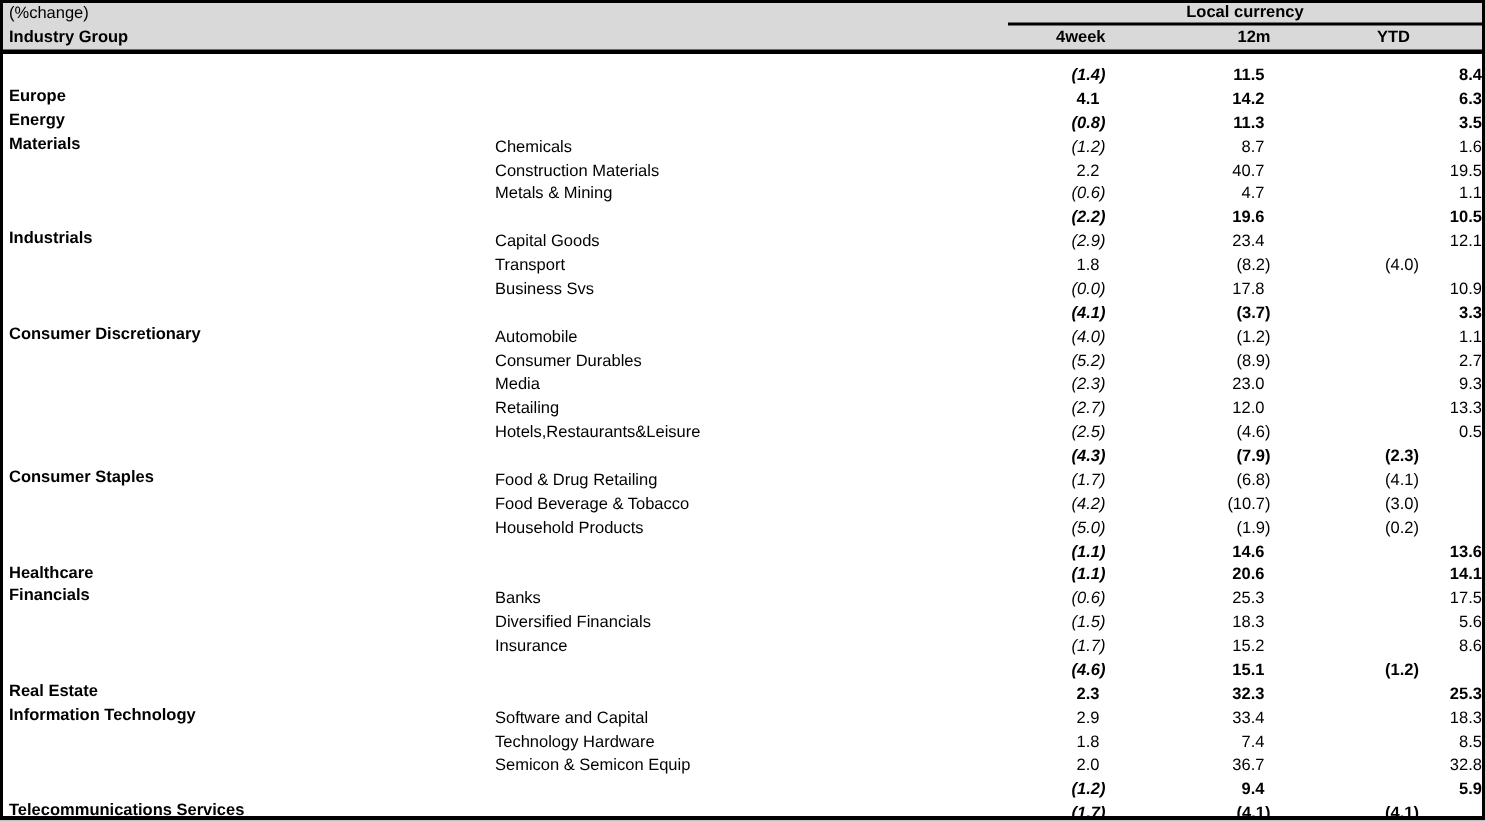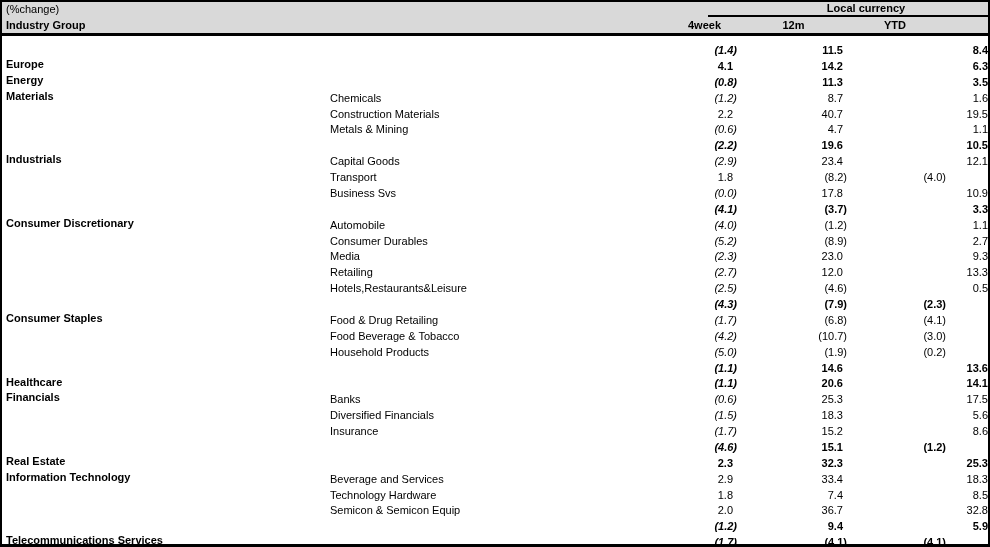--- a/index.html
+++ b/index.html
@@ -20,21 +20,20 @@
   
   .thead {
     background: #d9d9d9;
     border-bottom: 3px solid #000;
   }
   .hrow1 {
     display: grid;
     grid-template-columns: 670px 316px;
     height: 15px;
     align-items: center;
-    gap: 36px;
   }
   .change-label {
     font-size: 11px;
     padding-left: 4px;
     line-height: 13px;
   }
   .currency-label {
     box-sizing: border-box;
     height: 15px;
     font-size: 11px;
@@ -46,21 +45,21 @@
   .hrow2 {
     display: grid;
     grid-template-columns: 326px 344px 68px 110px 138px;
     height: 16px;
     align-items: center;
     font-size: 11px;
     font-weight: bold;
     line-height: 15px;
   }
   .group-header { padding-left: 4px; }
-  .hnum { text-align: center; }
+  .hnum { text-align: right; }
   .h-c3 { padding-right: 3px; }
   .h-c4 { padding-right: 3px; }
   .h-c5 { padding-right: 48px; }
   
   .tbody { }
   .row {
     display: grid;
     grid-template-columns: 326px 344px 68px 110px 138px;
     height: 15.875px;
     align-items: center;
@@ -311,21 +310,21 @@
   <div class="row bold">
     <div class="cell group">Information Technology</div>
     <div class="cell sub"></div>
     <div class="cell num c3 pos">2.3</div>
     <div class="cell num c4 pos">32.3</div>
     <div class="cell num c5 pos">25.3</div>
   </div>
 
   <div class="row">
     <div class="cell group"></div>
-    <div class="cell sub">Beverage and Services</div>
+    <div class="cell sub">Software and Capital</div>
     <div class="cell num c3 pos">2.9</div>
     <div class="cell num c4 pos">33.4</div>
     <div class="cell num c5 pos">18.3</div>
   </div>
 
   <div class="row">
     <div class="cell group"></div>
     <div class="cell sub">Technology Hardware</div>
     <div class="cell num c3 pos">1.8</div>
     <div class="cell num c4 pos">7.4</div>

